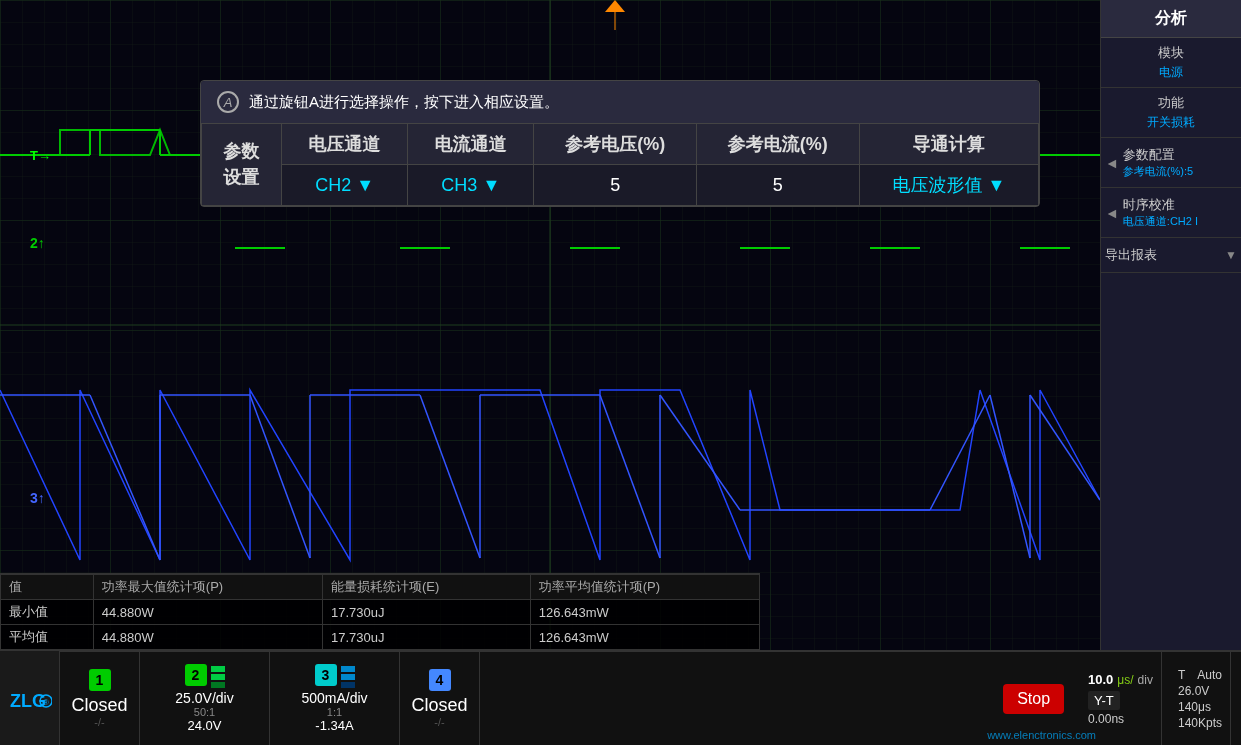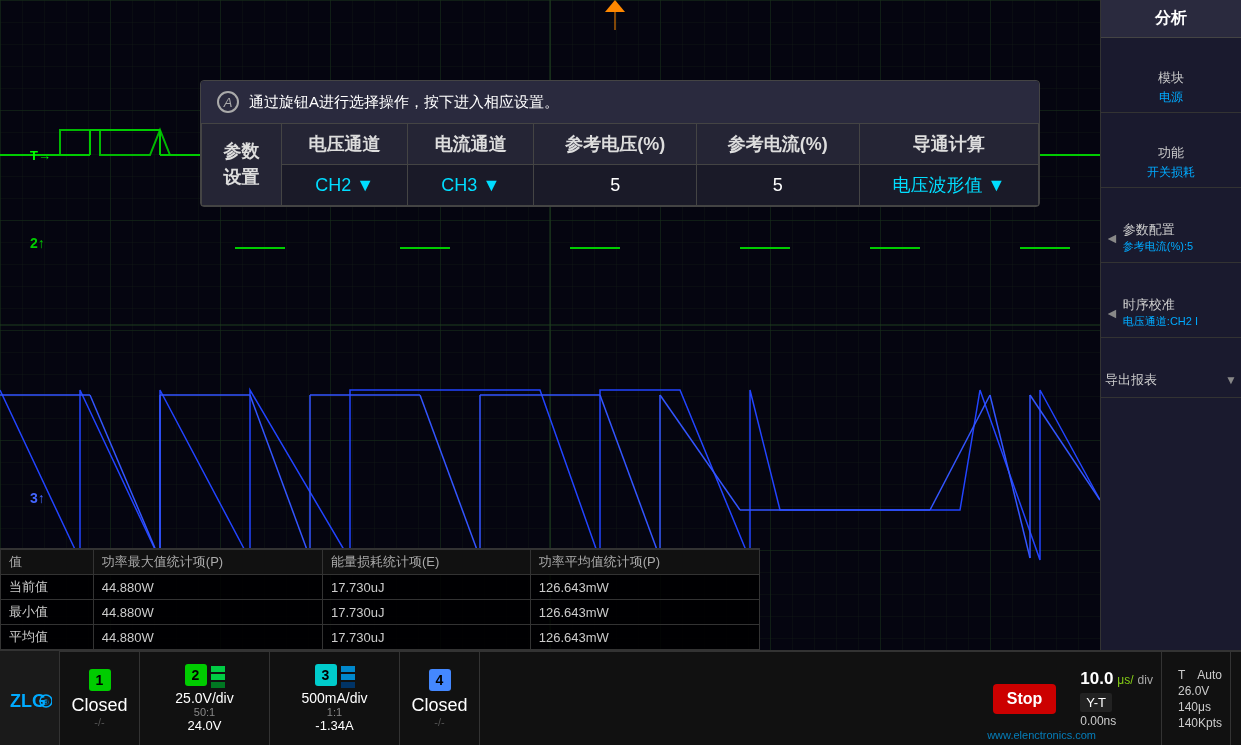--- a/index.html
+++ b/index.html
@@ -34,21 +34,20 @@
     #right-panel {
       position: absolute;
       right: 0;
       top: 0;
       width: 141px;
       height: 650px;
       background: #1a1a2e;
       border-left: 1px solid #333;
       display: flex;
       flex-direction: column;
-      gap: 25px;
     }
 
     .panel-header {
       background: #2a2a3e;
       color: #fff;
       text-align: center;
       padding: 8px 4px;
       font-size: 16px;
       font-weight: bold;
       border-bottom: 1px solid #444;
@@ -268,21 +267,21 @@
 
     .ch-val-text {
       color: #fff;
       font-size: 13px;
     }
 
     .stop-btn {
       background: #cc0000;
       color: #fff;
       font-size: 16px;
-      font-weight: bold;
+      font-weight: normal;
       padding: 6px 14px;
       border-radius: 4px;
       margin: 0 8px;
     }
 
     .right-info-block {
       display: flex;
       flex-direction: column;
       gap: 2px;
       padding: 4px 8px;
@@ -438,26 +437,20 @@
       <thead>
         <tr>
           <th>值</th>
           <th>功率最大值统计项(P)</th>
           <th>能量损耗统计项(E)</th>
           <th>功率平均值统计项(P)</th>
         </tr>
       </thead>
       <tbody>
         <tr>
-          <td>当前值</td>
-          <td>44.880W</td>
-          <td>17.730uJ</td>
-          <td>126.643mW</td>
-        </tr>
-        <tr>
           <td>最小值</td>
           <td>44.880W</td>
           <td>17.730uJ</td>
           <td>126.643mW</td>
         </tr>
         <tr>
           <td>平均值</td>
           <td>44.880W</td>
           <td>17.730uJ</td>
           <td>126.643mW</td>
@@ -560,21 +553,21 @@
     </div>
     <div class="ch-closed-text">Closed</div>
     <div style="color:#555; font-size:11px;">-/-</div>
   </div>
 
   <div style="margin-left: auto; display: flex; align-items: center; gap: 8px; padding: 0 10px;">
     <div class="stop-btn">Stop</div>
 
     <div class="right-info-block">
       <div style="display:flex; align-items:baseline; gap:4px;">
-        <span style="color:#fff; font-size:17px; font-weight:bold;">10.0</span>
+        <span style="color:#fff; font-size:13px; font-weight:bold;">10.0</span>
         <span style="color:#84cc16; font-size:12px;">μs/</span>
         <span style="color:#aaa; font-size:12px;">div</span>
       </div>
       <div style="display:flex; align-items:baseline; gap:4px; margin-top:2px;">
         <span style="background:#222; color:#fff; font-size:13px; padding:2px 6px; border-radius:2px;">Y-T</span>
       </div>
       <div class="info-row">
         <span>0.00ns</span>
       </div>
     </div>

